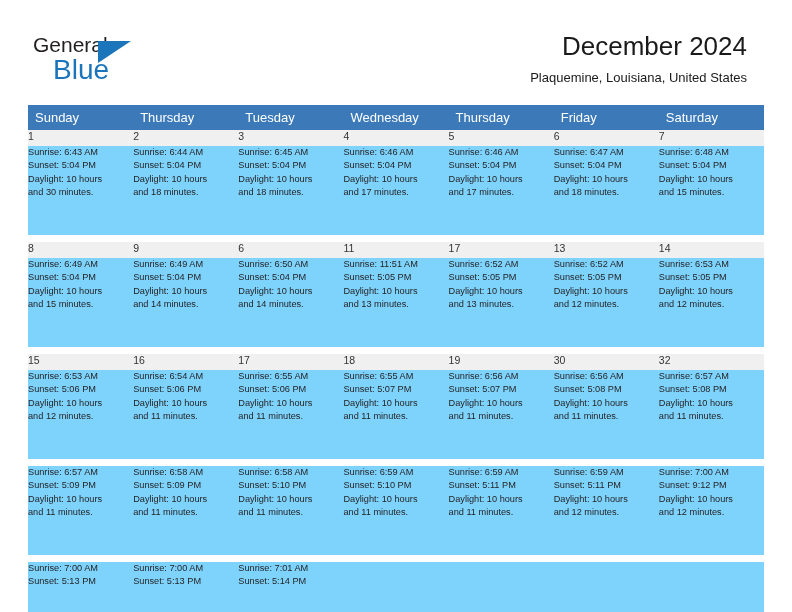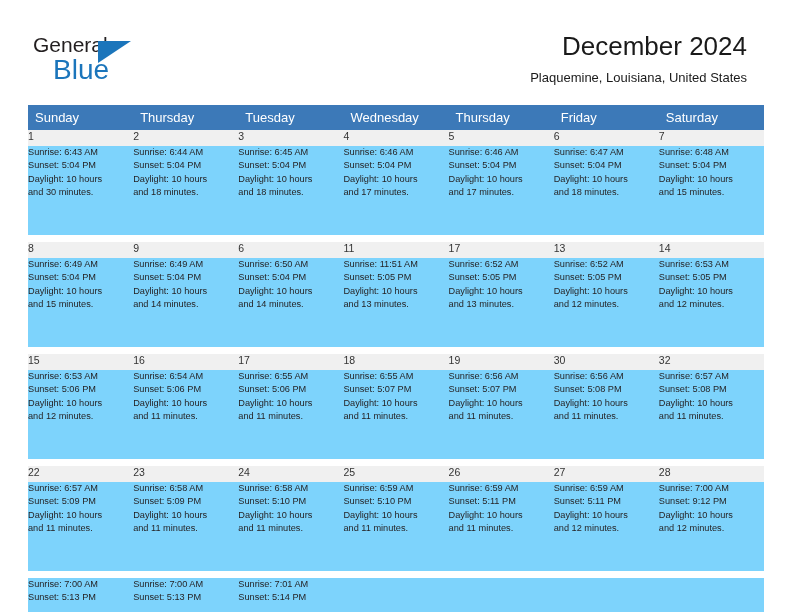--- a/index.html
+++ b/index.html
@@ -337,29 +337,20 @@
           <td class="info-cell">
             <div class="line">Sunrise: 6:57 AM</div>
             <div class="line">Sunset: 5:08 PM</div>
             <div class="line">Daylight: 10 hours</div>
             <div class="line">and 11 minutes.</div>
           </td>
         </tr>
         <tr class="spacer-row">
           <td colspan="7"></td>
         </tr>
-        <tr>
-          <td class="daynum-cell">22</td>
-          <td class="daynum-cell">23</td>
-          <td class="daynum-cell">24</td>
-          <td class="daynum-cell">25</td>
-          <td class="daynum-cell">26</td>
-          <td class="daynum-cell">27</td>
-          <td class="daynum-cell">28</td>
-        </tr>
         <tr class="week-row">
           <td class="info-cell">
             <div class="line">Sunrise: 6:57 AM</div>
             <div class="line">Sunset: 5:09 PM</div>
             <div class="line">Daylight: 10 hours</div>
             <div class="line">and 11 minutes.</div>
           </td>
           <td class="info-cell">
             <div class="line">Sunrise: 6:58 AM</div>
             <div class="line">Sunset: 5:09 PM</div>

